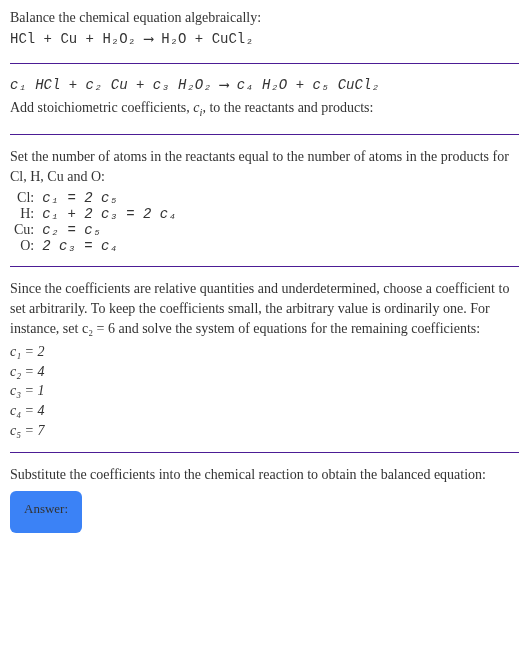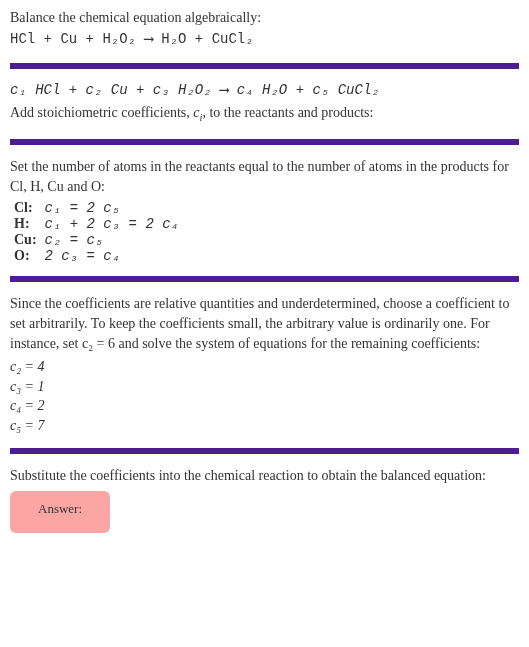--- a/index.html
+++ b/index.html
@@ -9,21 +9,21 @@
     }
     body {
       font-family: Georgia, 'Times New Roman', serif;
       font-size: 14px;
       color: #333;
       background: #fff;
       width: 529px;
       padding: 8px 10px;
     }
     .section {
-      border-bottom: 6px solid #4c1d95;
+      border-bottom: 1px solid #4c1d95;
       padding-bottom: 12px;
       margin-bottom: 12px;
     }
     .section:last-of-type {
       border-bottom: none;
     }
     .text-line {
       line-height: 1.4;
       margin-bottom: 2px;
     }
@@ -40,40 +40,39 @@
     .table {
       display: table;
       margin-left: 4px;
       margin-top: 4px;
     }
     .row {
       display: table-row;
     }
     .cell-label {
       display: table-cell;
-      text-align: left;
+      text-align: right;
       padding-right: 8px;
       vertical-align: top;
-      font-weight: bold;
     }
     .cell-value {
       display: table-cell;
       text-align: left;
       font-family: Liberation Mono, monospace;
     }
     .coeffs {
       margin-top: 4px;
     }
     .coeffs div {
       line-height: 1.4;
     }
     .answer-box {
-      background: #fca5a5;
+      background: #3b82f6;
       border-radius: 6px;
-      padding: 10px 28px;
+      padding: 10px 14px;
       display: inline-block;
       margin-top: 4px;
     }
     .answer-label {
       font-size: 13px;
       margin-bottom: 6px;
     }
     .answer-eq {
       padding-left: 20px;
     }
@@ -111,23 +110,24 @@
     <div class="row">
       <div class="cell-label">O:</div>
       <div class="cell-value italic">2 c₃ = c₄</div>
     </div>
   </div>
 </div>
 
 <div class="section">
   <div class="text-line">Since the coefficients are relative quantities and underdetermined, choose a coefficient to set arbitrarily. To keep the coefficients small, the arbitrary value is ordinarily one. For instance, set c₂ = 6 and solve the system of equations for the remaining coefficients:</div>
   <div class="coeffs">
+    <div class="italic">c₁ = 2</div>
     <div class="italic">c₂ = 4</div>
     <div class="italic">c₃ = 1</div>
-    <div class="italic">c₄ = 2</div>
+    <div class="italic">c₄ = 4</div>
     <div class="italic">c₅ = 7</div>
   </div>
 </div>
 
 <div class="section">
   <div class="text-line">Substitute the coefficients into the chemical reaction to obtain the balanced equation:</div>
   <div class="answer-box">
     <div class="answer-label">Answer:</div>
   </div>
 </div>

